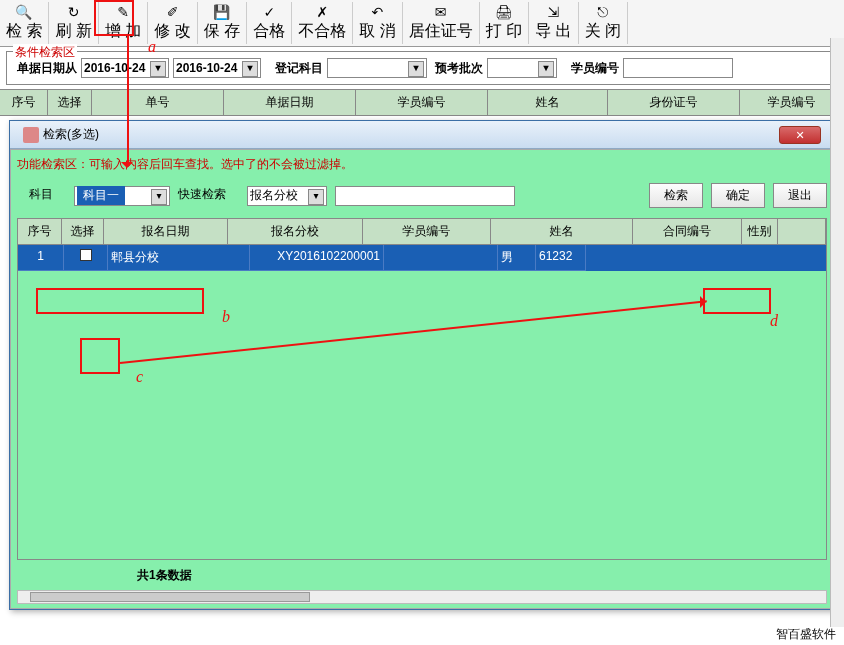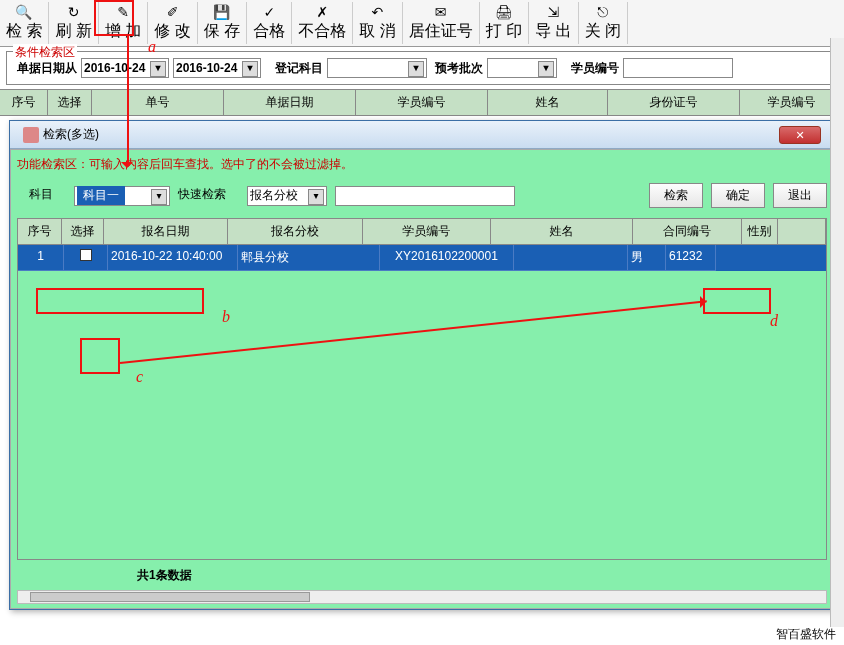--- a/index.html
+++ b/index.html
@@ -168,23 +168,22 @@
         <div class="col c3">报名分校</div>
         <div class="col c4">学员编号</div>
         <div class="col c5">姓名</div>
         <div class="col c6">合同编号</div>
         <div class="col c7">性别</div>
         <div class="col c8"></div>
       </div>
       <div class="sub-row">
         <div class="col c0">1</div>
         <div class="col c1"><span class="chk"></span></div>
-        <div class="col c2" style="text-align:left">2016-10-22 10:40:00</div>
         <div class="col c3" style="text-align:left">郫县分校</div>
-        <div class="col c4" style="text-align:center">XY2016102200001</div>
+        <div class="col c4" style="text-align:right">XY2016102200001</div>
         <div class="col c6"></div>
         <div class="col c7" style="text-align:left">男</div>
         <div class="col c8" style="text-align:left">61232</div>
       </div>
     </div>
     <div class="footer-bar">
         <b style="margin-left:120px">共1条数据</b>
       </div>
     <div class="scrollbar">
         <div class="thumb"></div>

